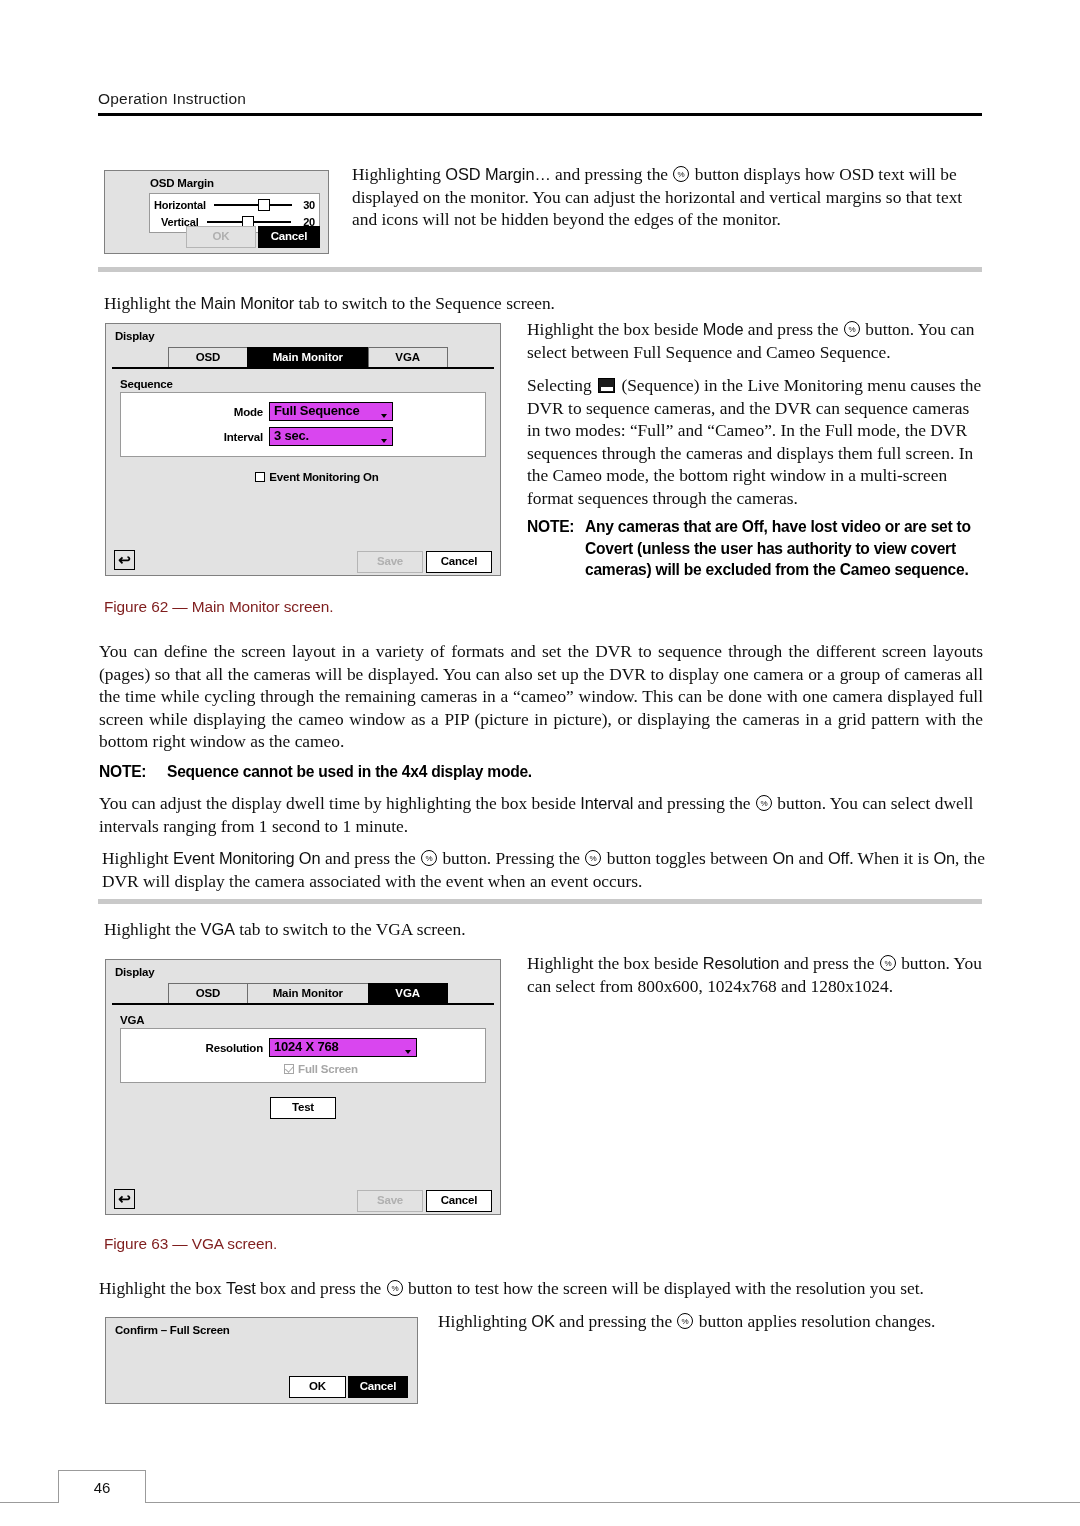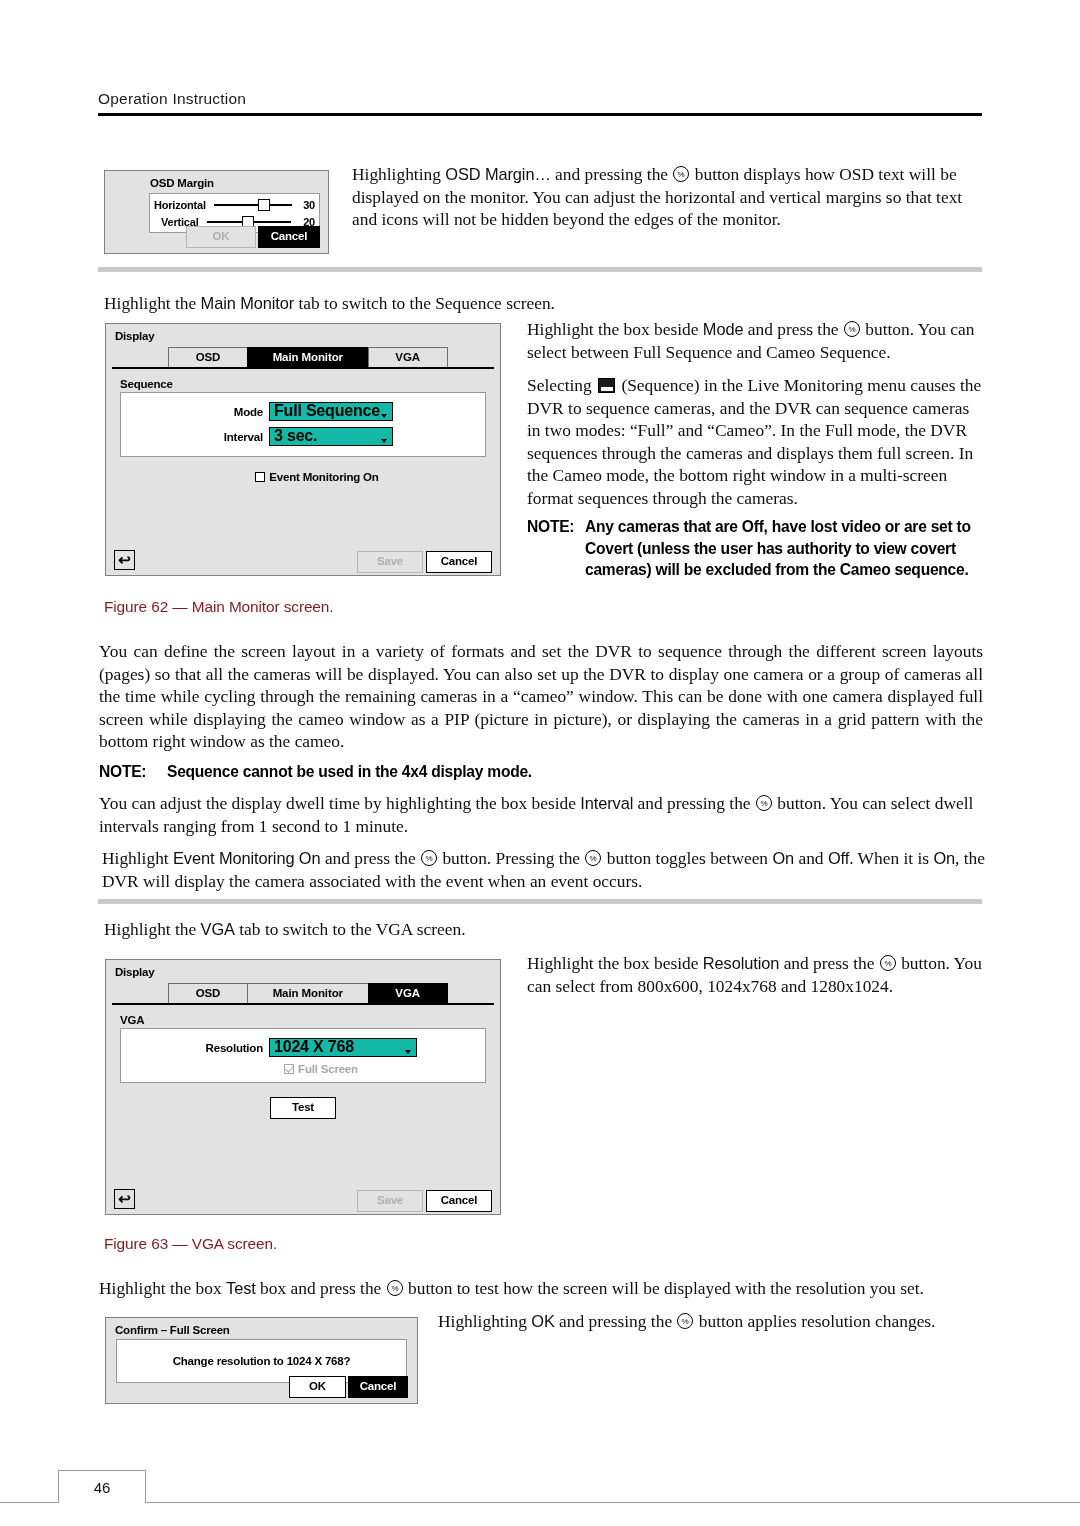--- a/index.html
+++ b/index.html
@@ -178,22 +178,22 @@
   }
   .field-label {
     font-size: 11.5px;
     font-weight: bold;
     letter-spacing: -.2px;
     text-align: right;
     margin-right: 6px;
   }
   .combo {
     border: 1.4px solid #000;
-    background: #14b8a6;
-    font-size: 16px;
+    background: #d946ef;
+    font-size: 13px;
     font-weight: bold;
     letter-spacing: -.2px;
     padding: 1px 4px 2px;
     position: relative;
     box-sizing: border-box;
     line-height: 14px;
   }
   .combo .caret {
     position: absolute;
     right: 5px;
@@ -512,21 +512,20 @@
 </div>
 
 <div class="fig-caption" style="position:absolute; left:104px; top:1235px; width:500px;">Figure 63 — VGA screen.</div>
 
 <div class="body-text" style="left:99px; top:1277px; width:884px;">
   <span>Highlight the box </span><span class="ui-term">Test</span><span> box and press the </span><span class="ebtn"></span><span> button to test how the screen will be displayed with the resolution you set.</span>
 </div>
 
 <div class="dvr" style="left:105px; top:1317px; width:313px; height:87px;">
   <div class="dvr-title">Confirm – Full Screen</div>
-  <div class="confirm-body">Change resolution to 1024 X 768?</div>
   <div style="position:absolute; right:9px; bottom:5px; display:flex; gap:2px;">
     <div class="btn" style="width:57px;">OK</div>
     <div class="btn inverted" style="width:60px;">Cancel</div>
   </div>
 </div>
 
 <div class="body-text" style="left:438px; top:1310px; width:548px;">
   <span>Highlighting </span><span class="ui-term">OK</span><span> and pressing the </span><span class="ebtn"></span><span> button applies resolution changes.</span>
 </div>
 

